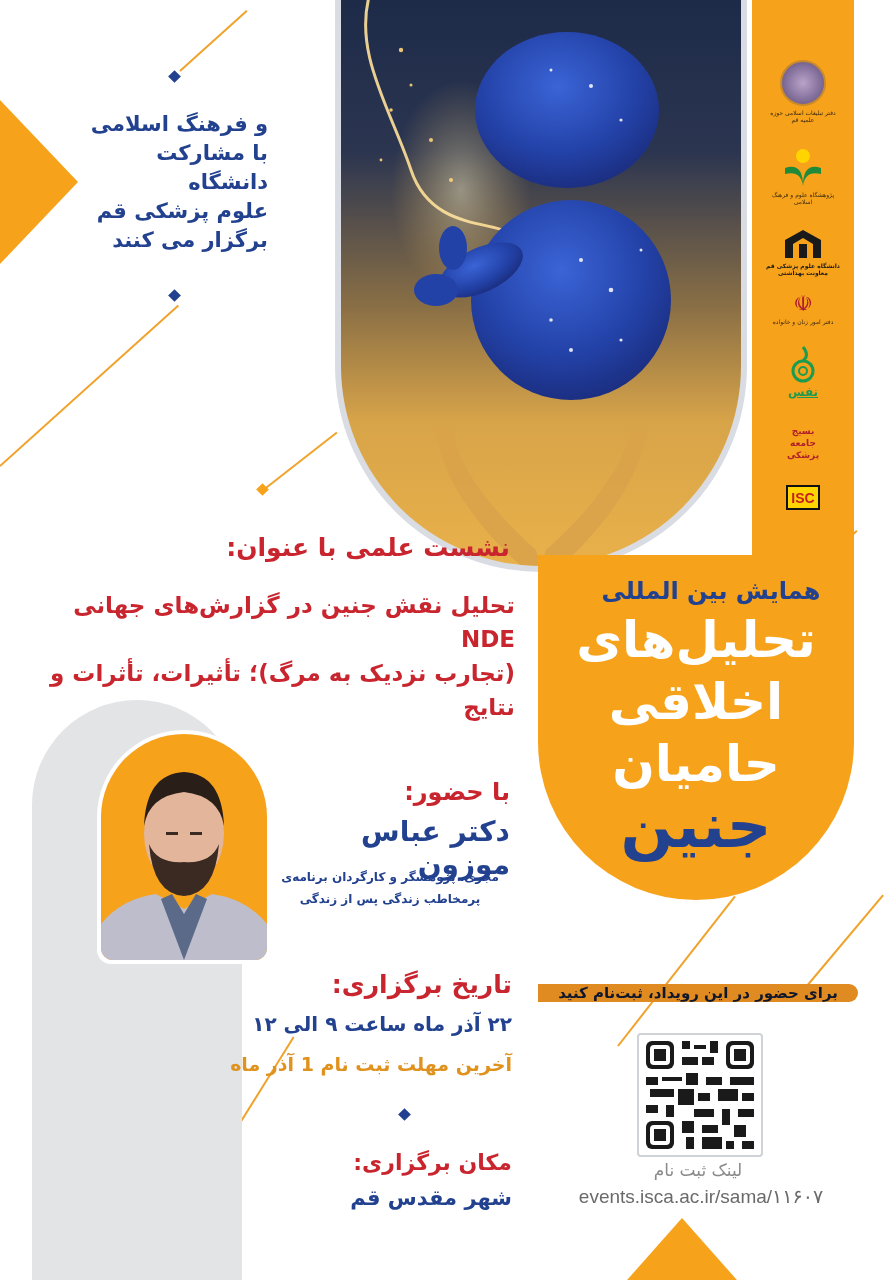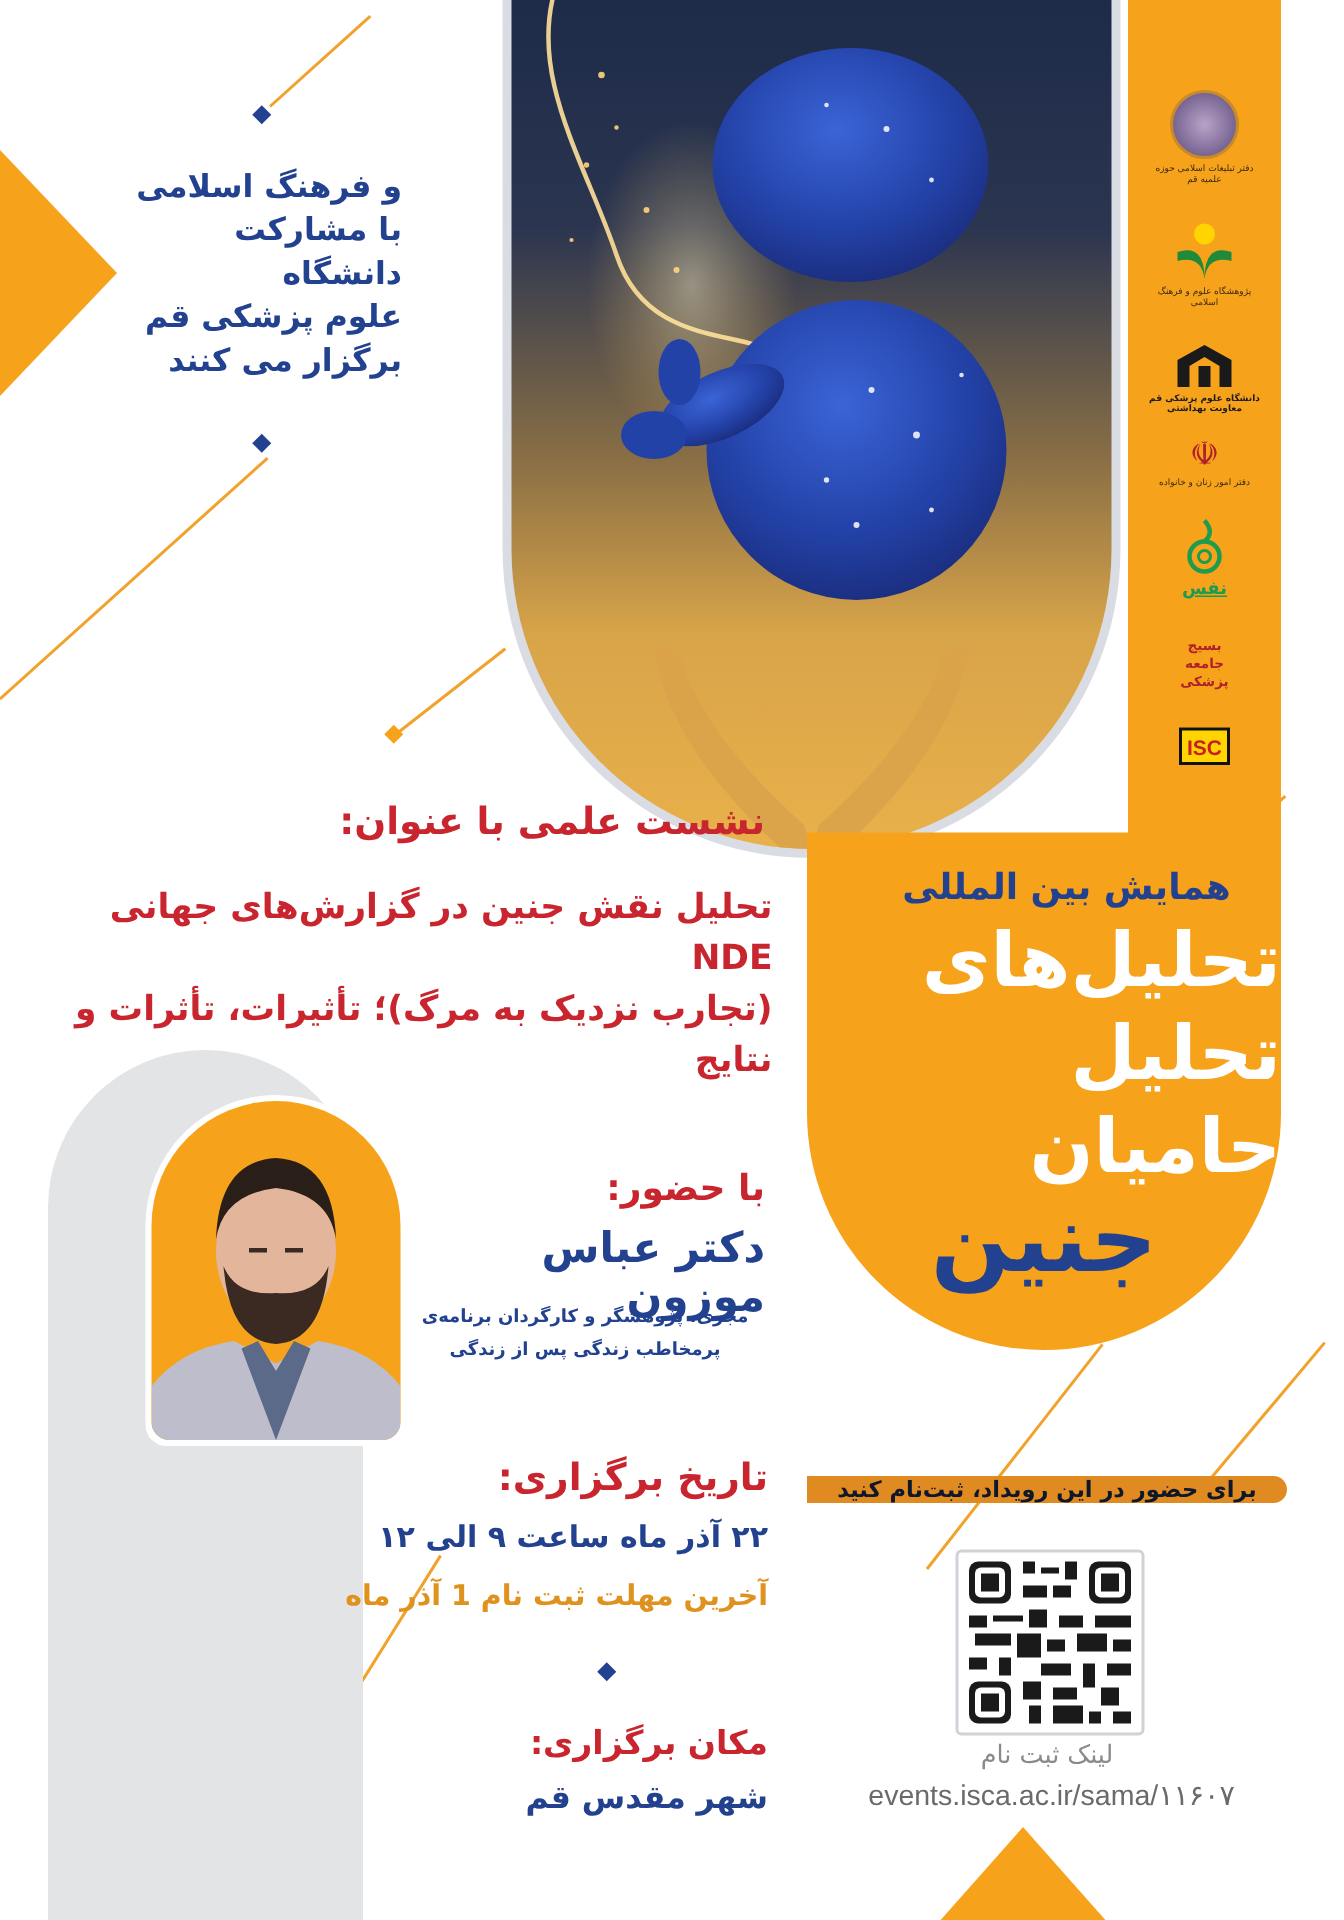--- a/index.html
+++ b/index.html
@@ -136,23 +136,23 @@
   </div>
   <div class="logo" style="top:485px;">
     <div style="background:#ffd400;border:2px solid #111;padding:1px 3px;">
       <span style="font-family:'Liberation Sans',sans-serif;font-weight:bold;font-size:14px;color:#c81f25;">ISC</span>
     </div>
   </div>
 </div>
 
 <div class="title-shield">
   <div class="rtl" style="position:absolute;left:15px;top:22px;width:316px;text-align:center;font-weight:bold;font-size:24px;color:#22418f;">همایش بین المللی</div>
-  <div class="rtl" style="position:absolute;left:0;top:54px;width:316px;font-weight:bold;font-size:50px;line-height:62px;color:#ffffff;">
+  <div class="rtl" style="position:absolute;left:0;top:54px;width:316px;text-align:center;font-weight:bold;font-size:50px;line-height:62px;color:#ffffff;">
     <div>تحلیل‌های</div>
-    <div>تحلیل</div>
+    <div>اخلاقی</div>
     <div>حامیان</div>
   </div>
   <div class="rtl" style="position:absolute;left:0;top:236px;width:316px;text-align:center;font-weight:bold;font-size:62px;line-height:70px;color:#22418f;">جنین</div>
 </div>
 
 <div class="abs rtl red" style="left:150px;top:533px;width:360px;text-align:right;font-weight:bold;font-size:25px;">نشست علمی با عنوان:</div>
 <div class="abs rtl red" style="left:40px;top:588px;width:475px;text-align:right;font-weight:bold;font-size:23px;line-height:34px;">
   <div>تحلیل نقش جنین در گزارش‌های جهانی NDE</div>
   <div>(تجارب نزدیک به مرگ)؛ تأثیرات، تأثرات و نتایج</div>
 </div>

